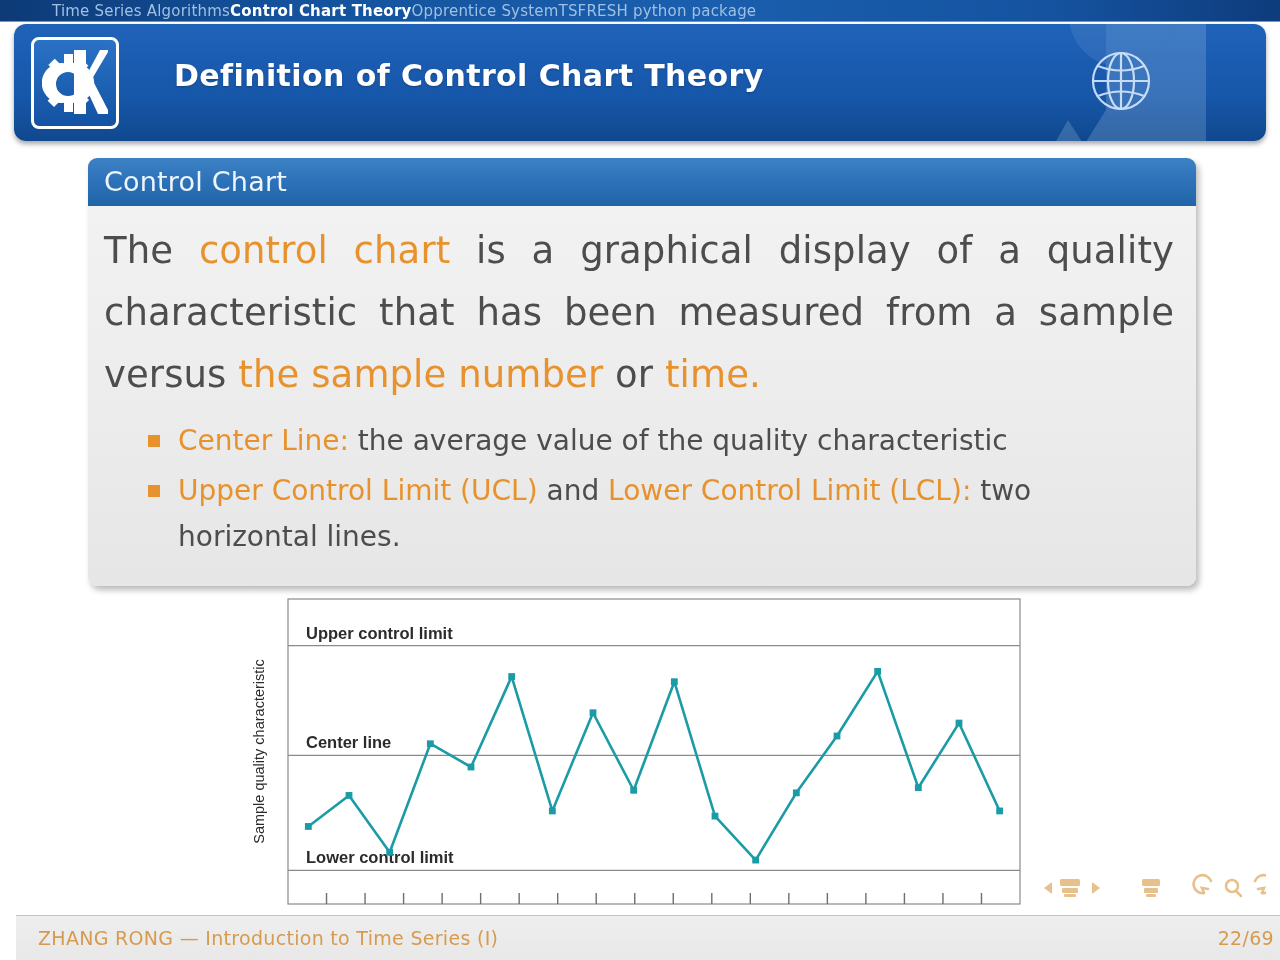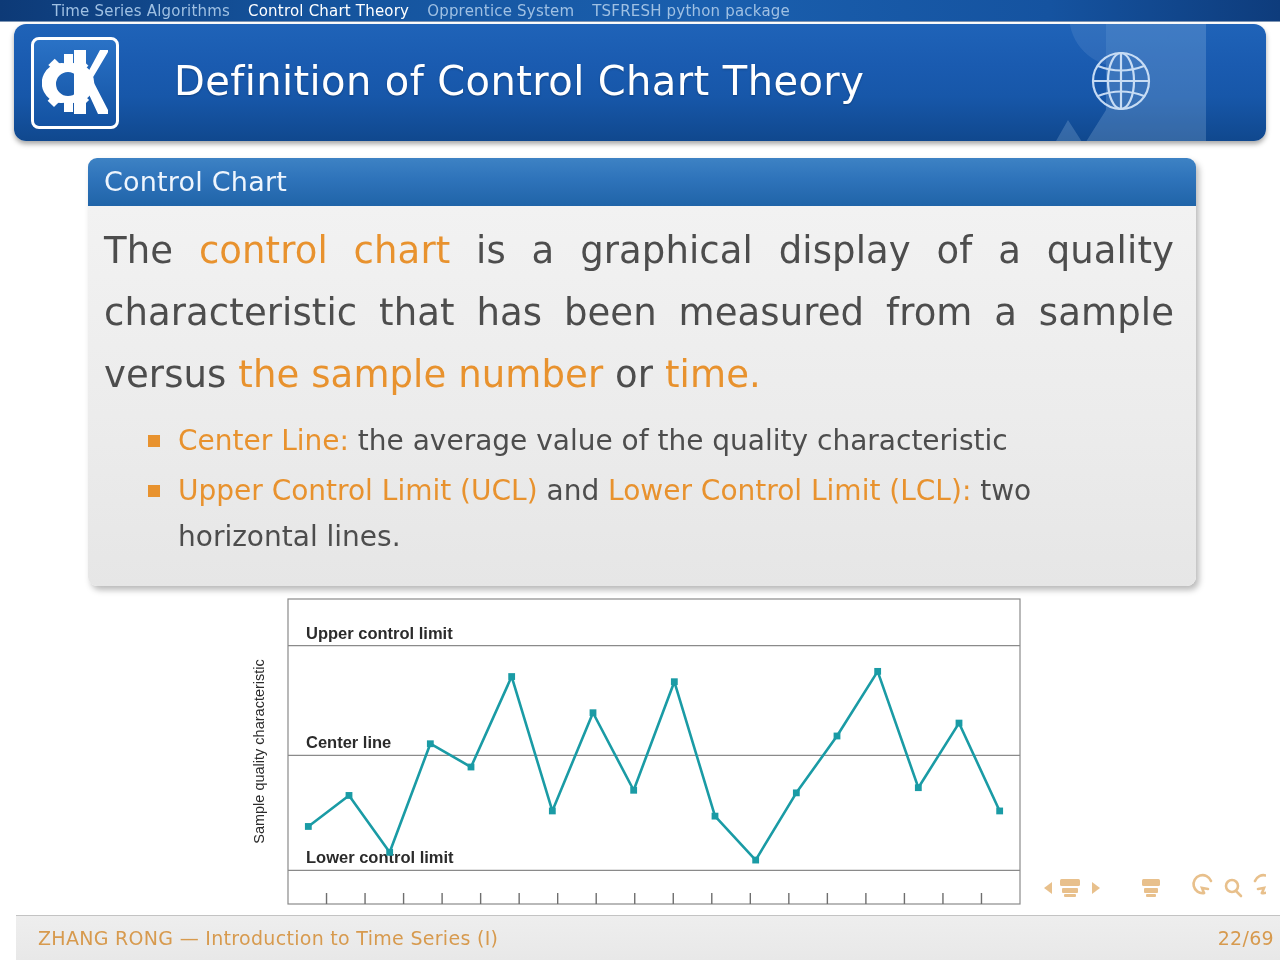--- a/index.html
+++ b/index.html
@@ -12,46 +12,46 @@
   }
 
   
   .navbar {
     position:absolute; left:0; top:0; width:1280px; height:22px;
     background: linear-gradient(to right,#0d3a77 0%, #14529b 22%, #1a5fae 55%, #1553a0 82%, #0e3c7c 100%);
     display:flex; align-items:center;
     border-bottom:1px solid #7d95b4;
     overflow:hidden;
   }
-  .nav-items { display:flex; align-items:flex-start; gap:18px; padding-left:52px; }
+  .nav-items { display:flex; align-items:flex-start; padding-left:52px; }
   .nav-item {
     font-size:15px; letter-spacing:0.2px;
     color:#9fc0e3; white-space:nowrap;
     font-family:"DejaVu Sans", sans-serif;
   }
-  .nav-item.active { color:#ffffff; font-weight:400; }
+  .nav-item.active { color:#ffffff; font-weight:700; }
 
   
   .banner-wrap {
     position:absolute; left:14px; top:24px; width:1252px; height:120px;
   }
   .banner {
     position:absolute; left:0; top:0; width:100%; height:117px;
     border-radius:12px;
     background: linear-gradient(180deg,#1f63b8 0%, #1a5bb0 35%, #1757a9 62%, #10488e 100%);
     box-shadow: 0 3px 5px rgba(0,0,0,0.35);
     overflow:hidden;
   }
   .banner-deco {
     position:absolute; right:60px; top:-44px; width:250px; height:200px;
     opacity:.22;
   }
   .banner-title {
     position:absolute; left:160px; top:34px;
-    font-size:40px; color:#ffffff; font-weight:400;
+    font-size:30px; color:#ffffff; font-weight:700;
     letter-spacing:0.4px;
     text-shadow:0 1px 2px rgba(0,0,0,.25);
     font-family:"DejaVu Sans", sans-serif;
   }
   .kde-logo {
     position:absolute; left:17px; top:13px; width:88px; height:92px;
     border:3px solid #ffffff; border-radius:8px;
     background:linear-gradient(180deg,#2a72c6,#1352a2);
     display:flex; align-items:center; justify-content:center;
   }

